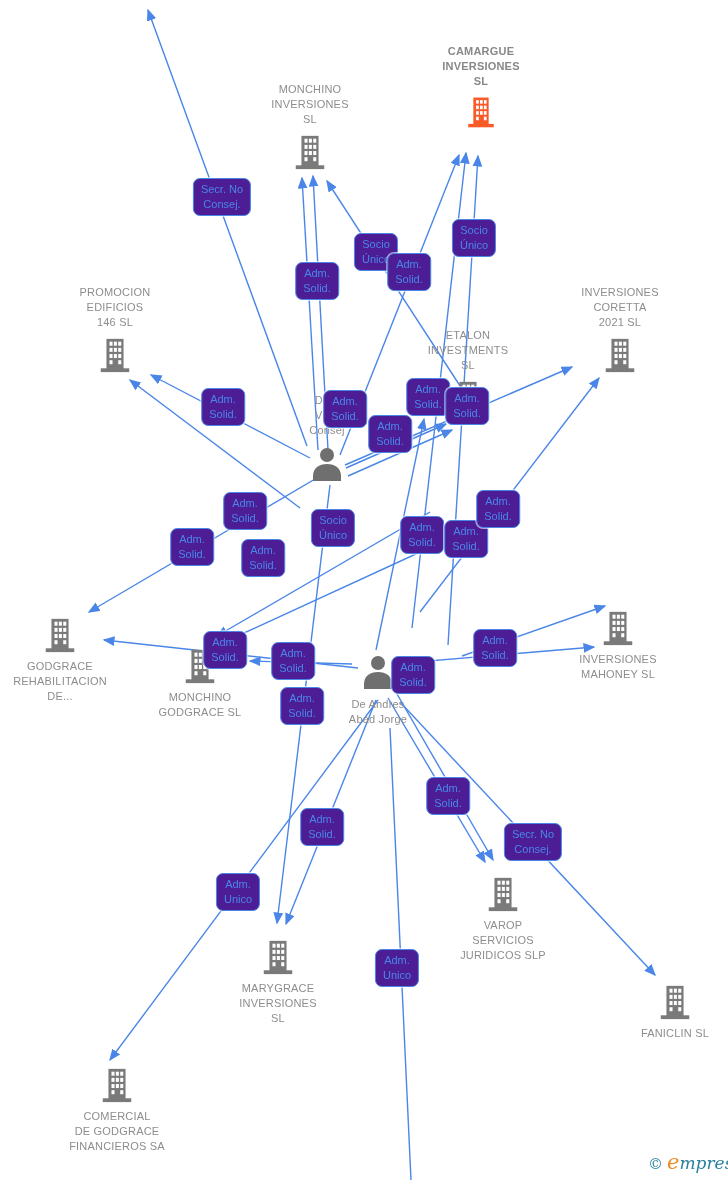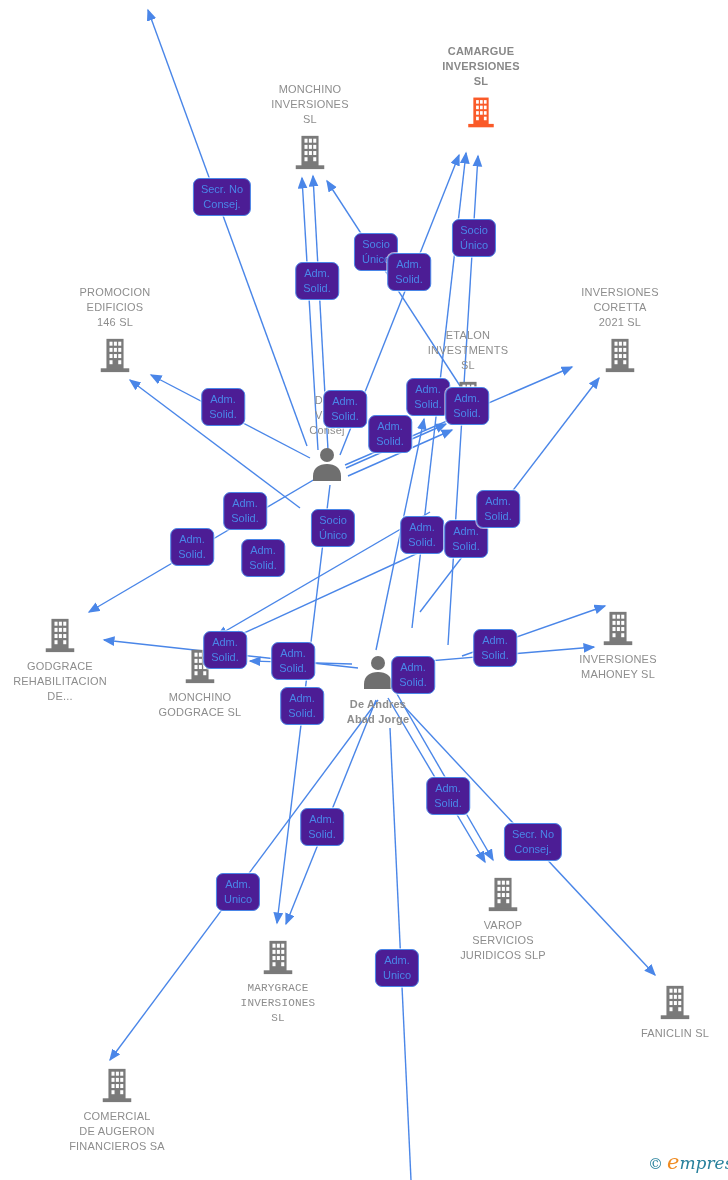--- a/index.html
+++ b/index.html
@@ -266,21 +266,21 @@
           <rect x="23.4" y="6" width="3.2" height="4.2" fill="#fff"></rect>
           <rect x="14.2" y="12.5" width="3.2" height="4.2" fill="#fff"></rect>
           <rect x="18.8" y="12.5" width="3.2" height="4.2" fill="#fff"></rect>
           <rect x="23.4" y="12.5" width="3.2" height="4.2" fill="#fff"></rect>
           <rect x="14.2" y="19" width="3.2" height="4.2" fill="#fff"></rect>
           <rect x="18.8" y="19" width="3.2" height="4.2" fill="#fff"></rect>
           <rect x="23.4" y="19" width="3.2" height="4.2" fill="#fff"></rect>
           <rect x="14.2" y="25.5" width="3.2" height="4.2" fill="#fff"></rect>
           <rect x="23.4" y="25.5" width="3.2" height="4.2" fill="#fff"></rect>
         </svg></div>
-      <div class="nlabel" style="left: 198px; top: 981px; font-family: Liberation Mono, monospace;">
+      <div class="nlabel" style="left: 198px; top: 981px;">
         <div>MARYGRACE</div>
         <div>INVERSIONES</div>
         <div>SL</div>
       </div>
       <div class="nicon" style="left: 98px; top: 1066px;"><svg width="38" height="38" viewBox="0 0 40 40">
           <rect x="5" y="34" width="30" height="4" fill="#7a7a7a"></rect>
           <rect x="11" y="3" width="18" height="32" fill="#7a7a7a"></rect>
           <rect x="14.2" y="6" width="3.2" height="4.2" fill="#fff"></rect>
           <rect x="18.8" y="6" width="3.2" height="4.2" fill="#fff"></rect>
           <rect x="23.4" y="6" width="3.2" height="4.2" fill="#fff"></rect>
@@ -288,37 +288,37 @@
           <rect x="18.8" y="12.5" width="3.2" height="4.2" fill="#fff"></rect>
           <rect x="23.4" y="12.5" width="3.2" height="4.2" fill="#fff"></rect>
           <rect x="14.2" y="19" width="3.2" height="4.2" fill="#fff"></rect>
           <rect x="18.8" y="19" width="3.2" height="4.2" fill="#fff"></rect>
           <rect x="23.4" y="19" width="3.2" height="4.2" fill="#fff"></rect>
           <rect x="14.2" y="25.5" width="3.2" height="4.2" fill="#fff"></rect>
           <rect x="23.4" y="25.5" width="3.2" height="4.2" fill="#fff"></rect>
         </svg></div>
       <div class="nlabel" style="left: 37px; top: 1109px;">
         <div>COMERCIAL</div>
-        <div>DE AUGERON</div>
+        <div>DE GODGRACE</div>
         <div>FINANCIEROS SA</div>
       </div>
       <div class="nicon" style="left: 307px; top: 444px;"><svg width="40" height="40" viewBox="0 0 40 40">
           <circle cx="20" cy="11" r="7" fill="#6f6f6f"></circle>
           <path d="M6,37 v-5 c0,-8 6,-12 14,-12 s14,4 14,12 v5 z" fill="#6f6f6f"></path>
         </svg></div>
       <div class="nlabel" style="left: 247px; top: 393px;">
         <div>De A</div>
         <div>Villal</div>
         <div>Consej</div>
       </div>
       <div class="nicon" style="left: 358px; top: 652px;"><svg width="40" height="40" viewBox="0 0 40 40">
           <circle cx="20" cy="11" r="7" fill="#6f6f6f"></circle>
           <path d="M6,37 v-5 c0,-8 6,-12 14,-12 s14,4 14,12 v5 z" fill="#6f6f6f"></path>
         </svg></div>
-      <div class="nlabel" style="left: 298px; top: 697px; font-weight: bold;">
+      <div class="nlabel" style="left: 298px; top: 697px;">
         <div>De Andres</div>
         <div>Abad Jorge</div>
       </div>
     </div>
   <div id="labels-layer">
       <div class="ebox" style="left: 222px; top: 197px;">
         <div>Secr.  No</div>
         <div>Consej.</div>
       </div>
       <div class="ebox" style="left: 376px; top: 252px;">

